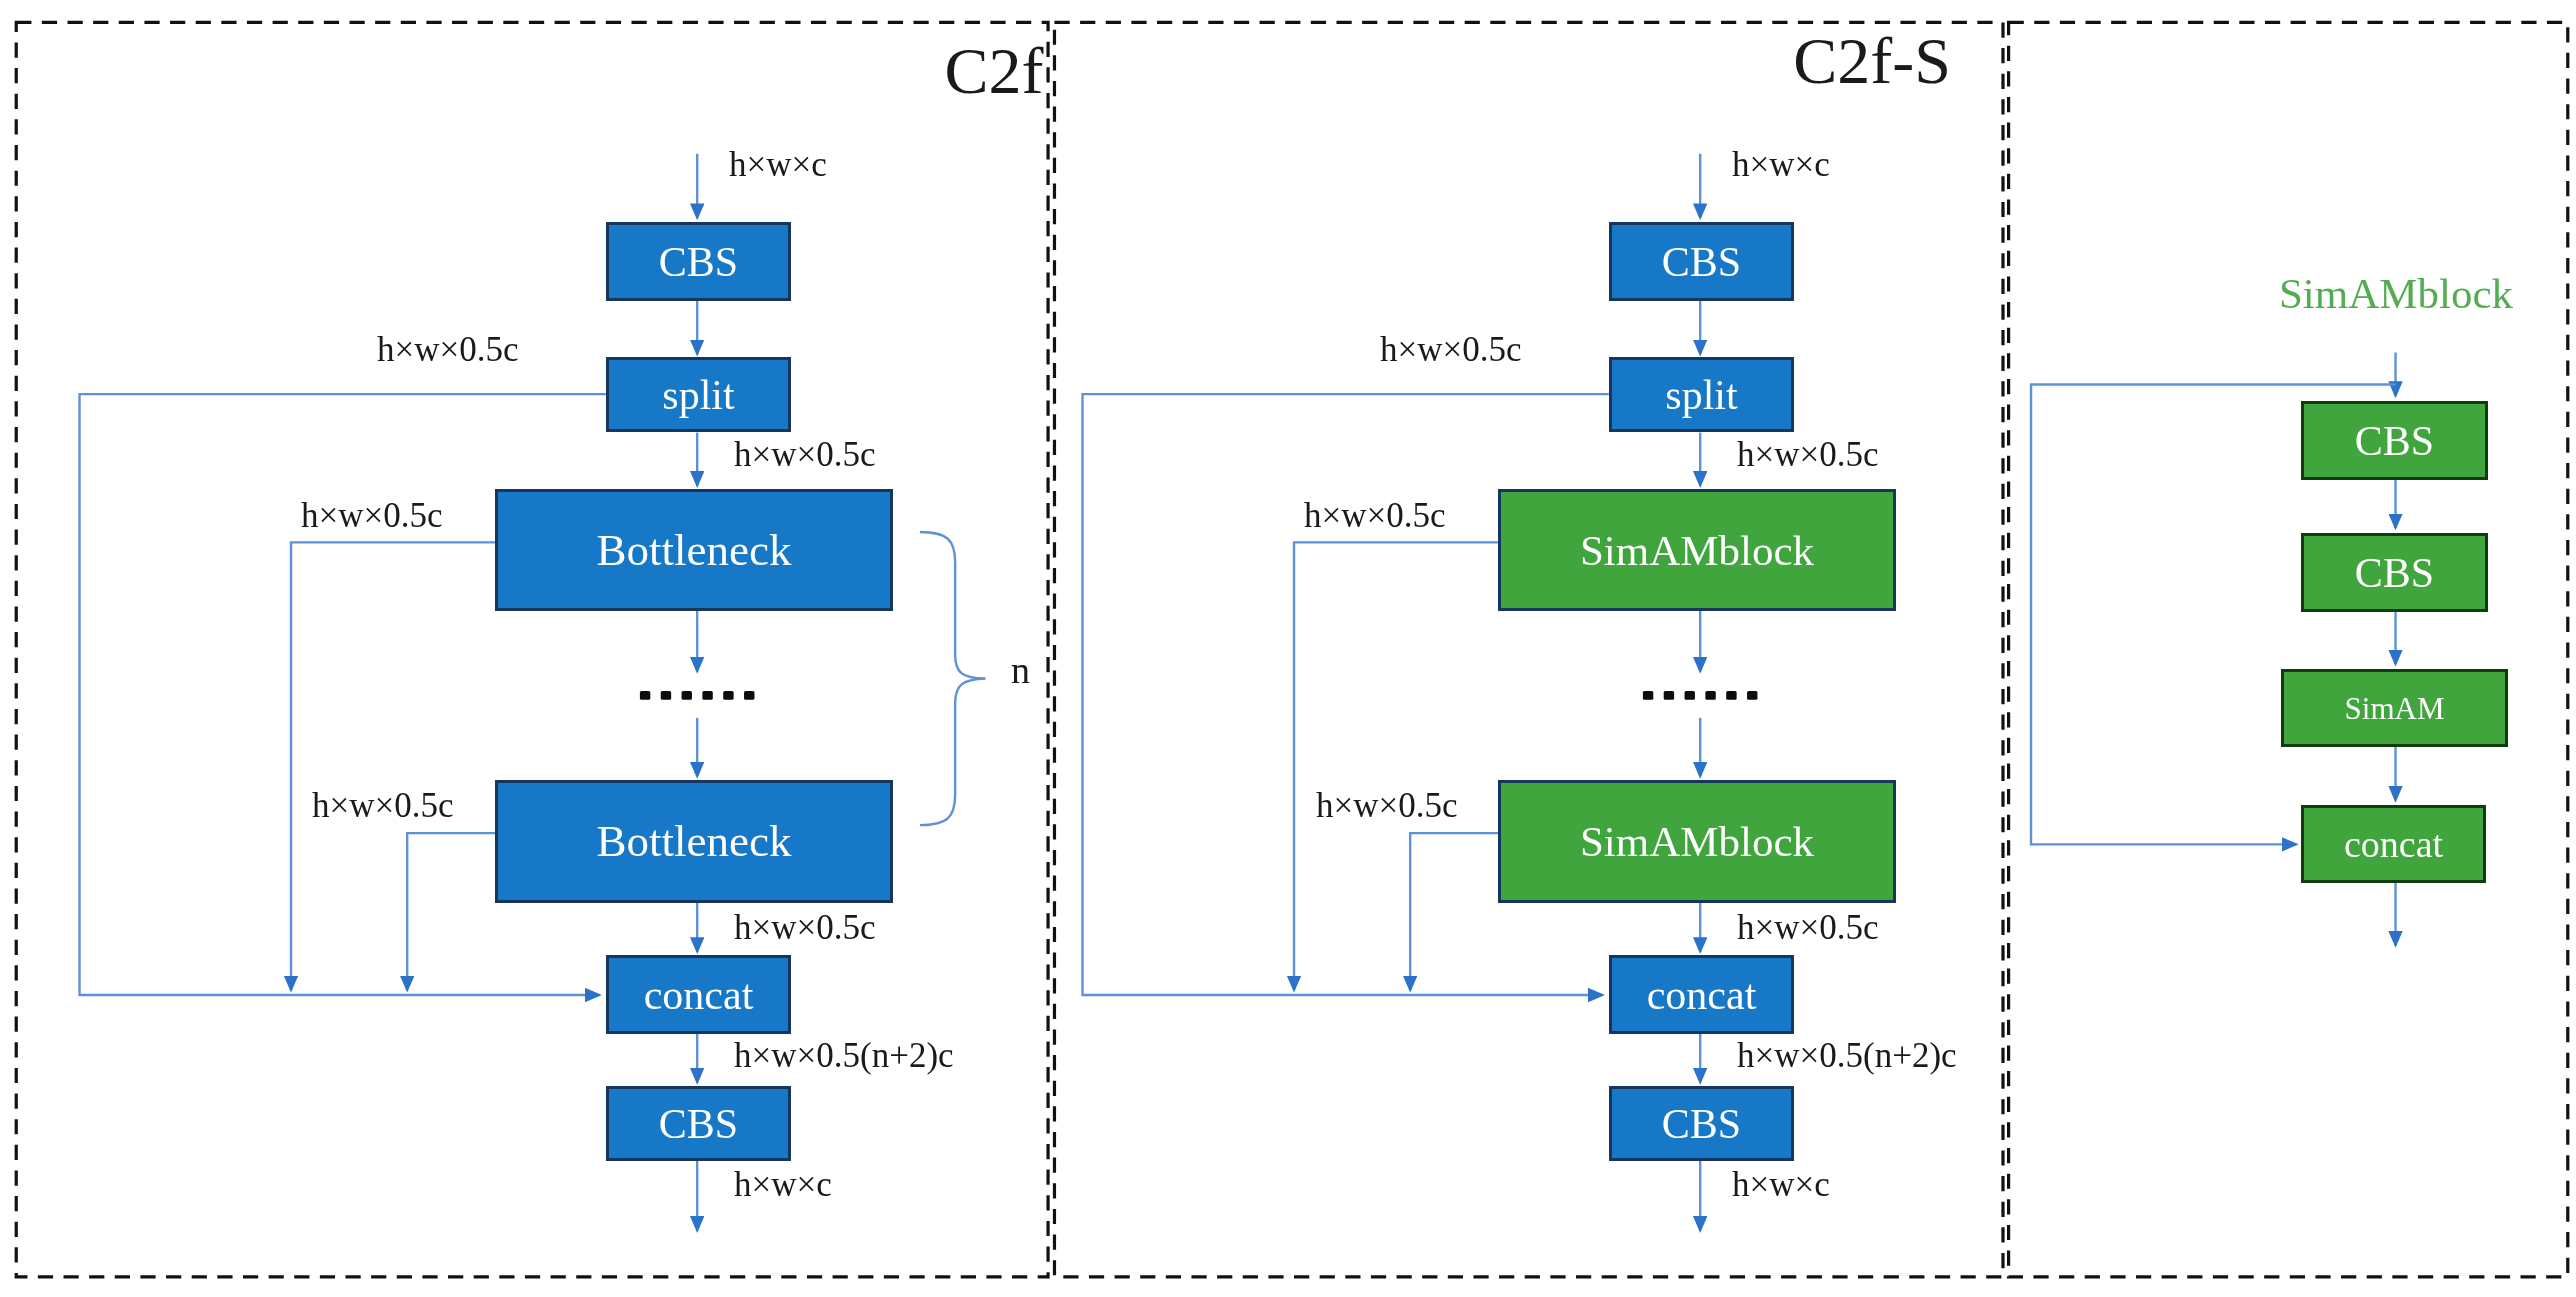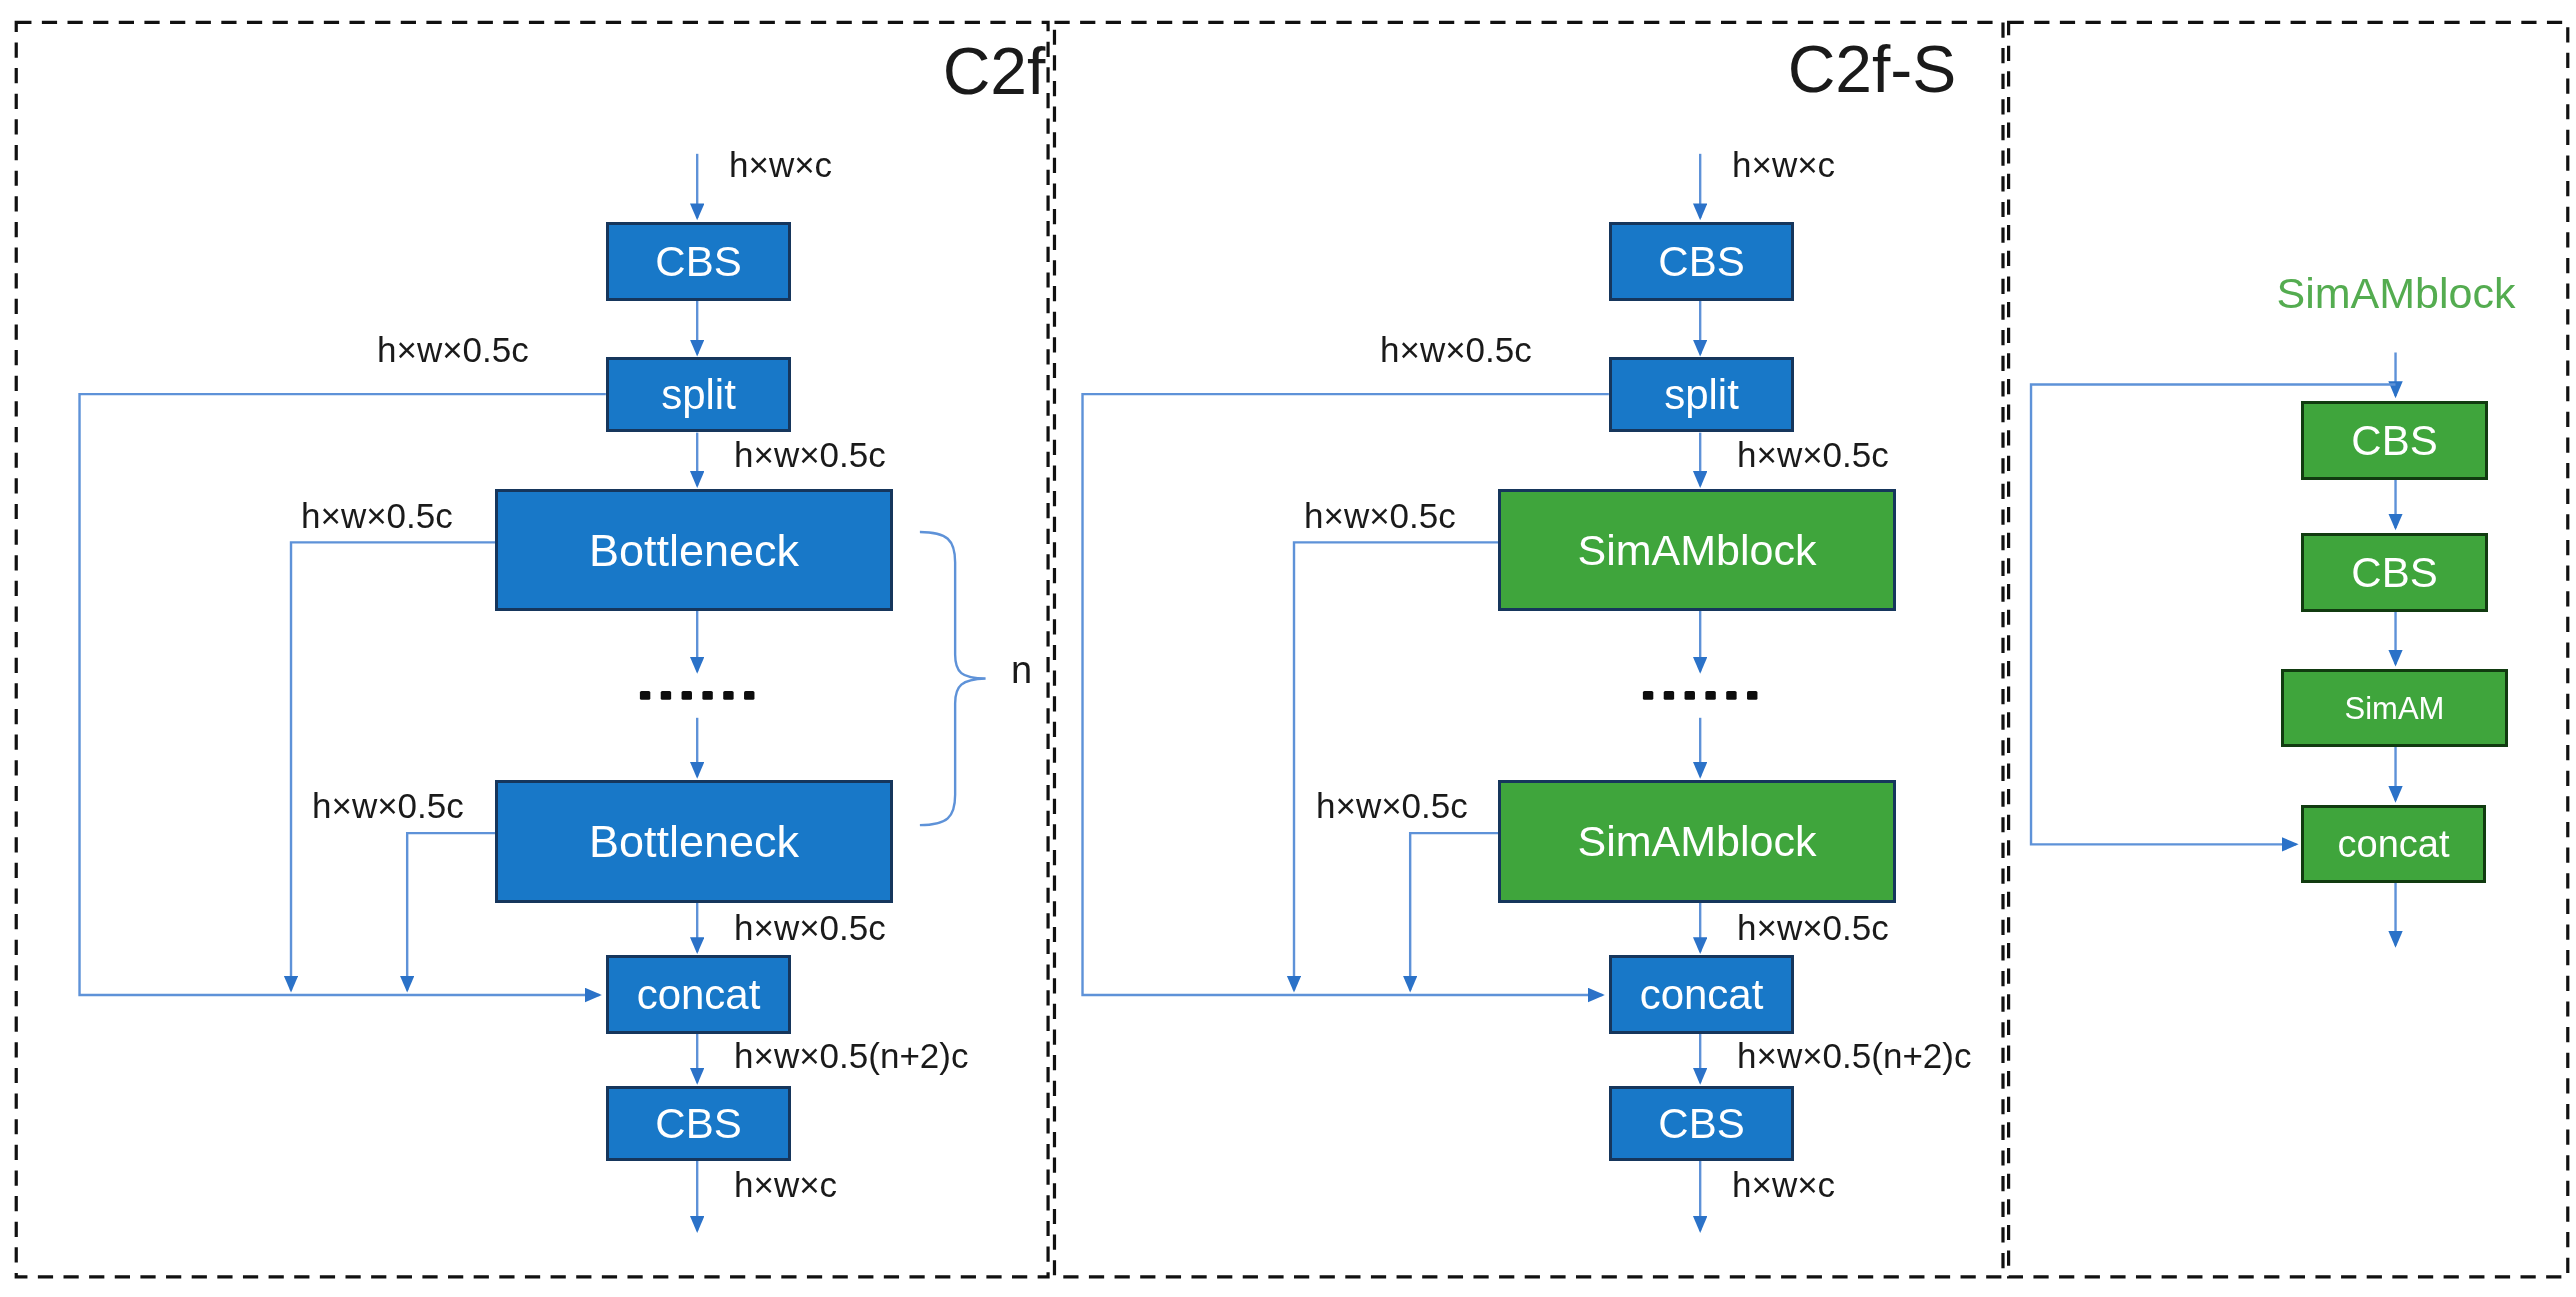--- a/index.html
+++ b/index.html
@@ -1,17 +1,17 @@
 <!DOCTYPE html>
 <html style="font-size:13px"><head>
 <meta charset="utf-8">
 <style>
   html,body{margin:0;padding:0;background:#ffffff;}
   #canvas{position:relative;overflow:hidden;background:#ffffff;
-          font-family:Liberation Sans, sans-serif;}
+          font-family:Liberation Serif, serif;}
   #wires{position:absolute;left:0;top:0;}
   .node{position:absolute;display:flex;align-items:center;justify-content:center;
         color:#ffffff;box-sizing:border-box;line-height:1;}
   .dim-label{position:absolute;white-space:nowrap;color:#1a1a1a;line-height:1;}
   .panel-title{position:absolute;white-space:nowrap;color:#1a1a1a;line-height:1;
                transform:translateX(-50%);}
 </style>
 </head>
 <body>
 
@@ -68,21 +68,21 @@
       <rect x="928.5" y="862.5" width="13" height="11" rx="2" fill="#0d0d0d"></rect>
       <rect x="2050.5" y="862.5" width="13" height="11" rx="2" fill="#0d0d0d"></rect>
       <rect x="2076.5" y="862.5" width="13" height="11" rx="2" fill="#0d0d0d"></rect>
       <rect x="2102.5" y="862.5" width="13" height="11" rx="2" fill="#0d0d0d"></rect>
       <rect x="2128.5" y="862.5" width="13" height="11" rx="2" fill="#0d0d0d"></rect>
       <rect x="2154.5" y="862.5" width="13" height="11" rx="2" fill="#0d0d0d"></rect>
       <rect x="2180.5" y="862.5" width="13" height="11" rx="2" fill="#0d0d0d"></rect>
     </svg>
   <div id="nodes-layer">
       <div class="panel-title" style="left: 994px; top: 38px; font-size: 66px; color: rgb(26, 26, 26);">C2f</div>
-      <div class="panel-title" style="left: 1872px; top: 36px; font-size: 66px; color: rgb(26, 26, 26);">C2f-S</div>
+      <div class="panel-title" style="left: 1872px; top: 28px; font-size: 66px; color: rgb(26, 26, 26);">C2f-S</div>
       <div class="panel-title" style="left: 2396px; top: 272px; font-size: 43px; color: rgb(84, 172, 80);">SimAMblock</div>
       <div class="node" style="left: 606px; top: 222px; width: 185px; height: 79px; font-size: 42px; background: rgb(24, 120, 200); border: 3.2px solid rgb(22, 54, 92); color: rgb(255, 255, 255);">CBS</div>
       <div class="node" style="left: 606px; top: 357px; width: 185px; height: 75px; font-size: 42px; background: rgb(24, 120, 200); border: 3.2px solid rgb(22, 54, 92); color: rgb(255, 255, 255);">split</div>
       <div class="node" style="left: 495px; top: 489px; width: 398px; height: 122px; font-size: 45px; background: rgb(24, 120, 200); border: 3.2px solid rgb(22, 54, 92); color: rgb(255, 255, 255);">Bottleneck</div>
       <div class="node" style="left: 495px; top: 780px; width: 398px; height: 123px; font-size: 45px; background: rgb(24, 120, 200); border: 3.2px solid rgb(22, 54, 92); color: rgb(255, 255, 255);">Bottleneck</div>
       <div class="node" style="left: 606px; top: 955px; width: 185px; height: 79px; font-size: 42px; background: rgb(24, 120, 200); border: 3.2px solid rgb(22, 54, 92); color: rgb(255, 255, 255);">concat</div>
       <div class="node" style="left: 606px; top: 1086px; width: 185px; height: 75px; font-size: 42px; background: rgb(24, 120, 200); border: 3.2px solid rgb(22, 54, 92); color: rgb(255, 255, 255);">CBS</div>
       <div class="node" style="left: 1609px; top: 222px; width: 185px; height: 79px; font-size: 42px; background: rgb(24, 120, 200); border: 3.2px solid rgb(22, 54, 92); color: rgb(255, 255, 255);">CBS</div>
       <div class="node" style="left: 1609px; top: 357px; width: 185px; height: 75px; font-size: 42px; background: rgb(24, 120, 200); border: 3.2px solid rgb(22, 54, 92); color: rgb(255, 255, 255);">split</div>
       <div class="node" style="left: 1498px; top: 489px; width: 398px; height: 122px; font-size: 43px; background: rgb(63, 165, 60); border: 3.2px solid rgb(22, 54, 92); color: rgb(255, 255, 255);">SimAMblock</div>

